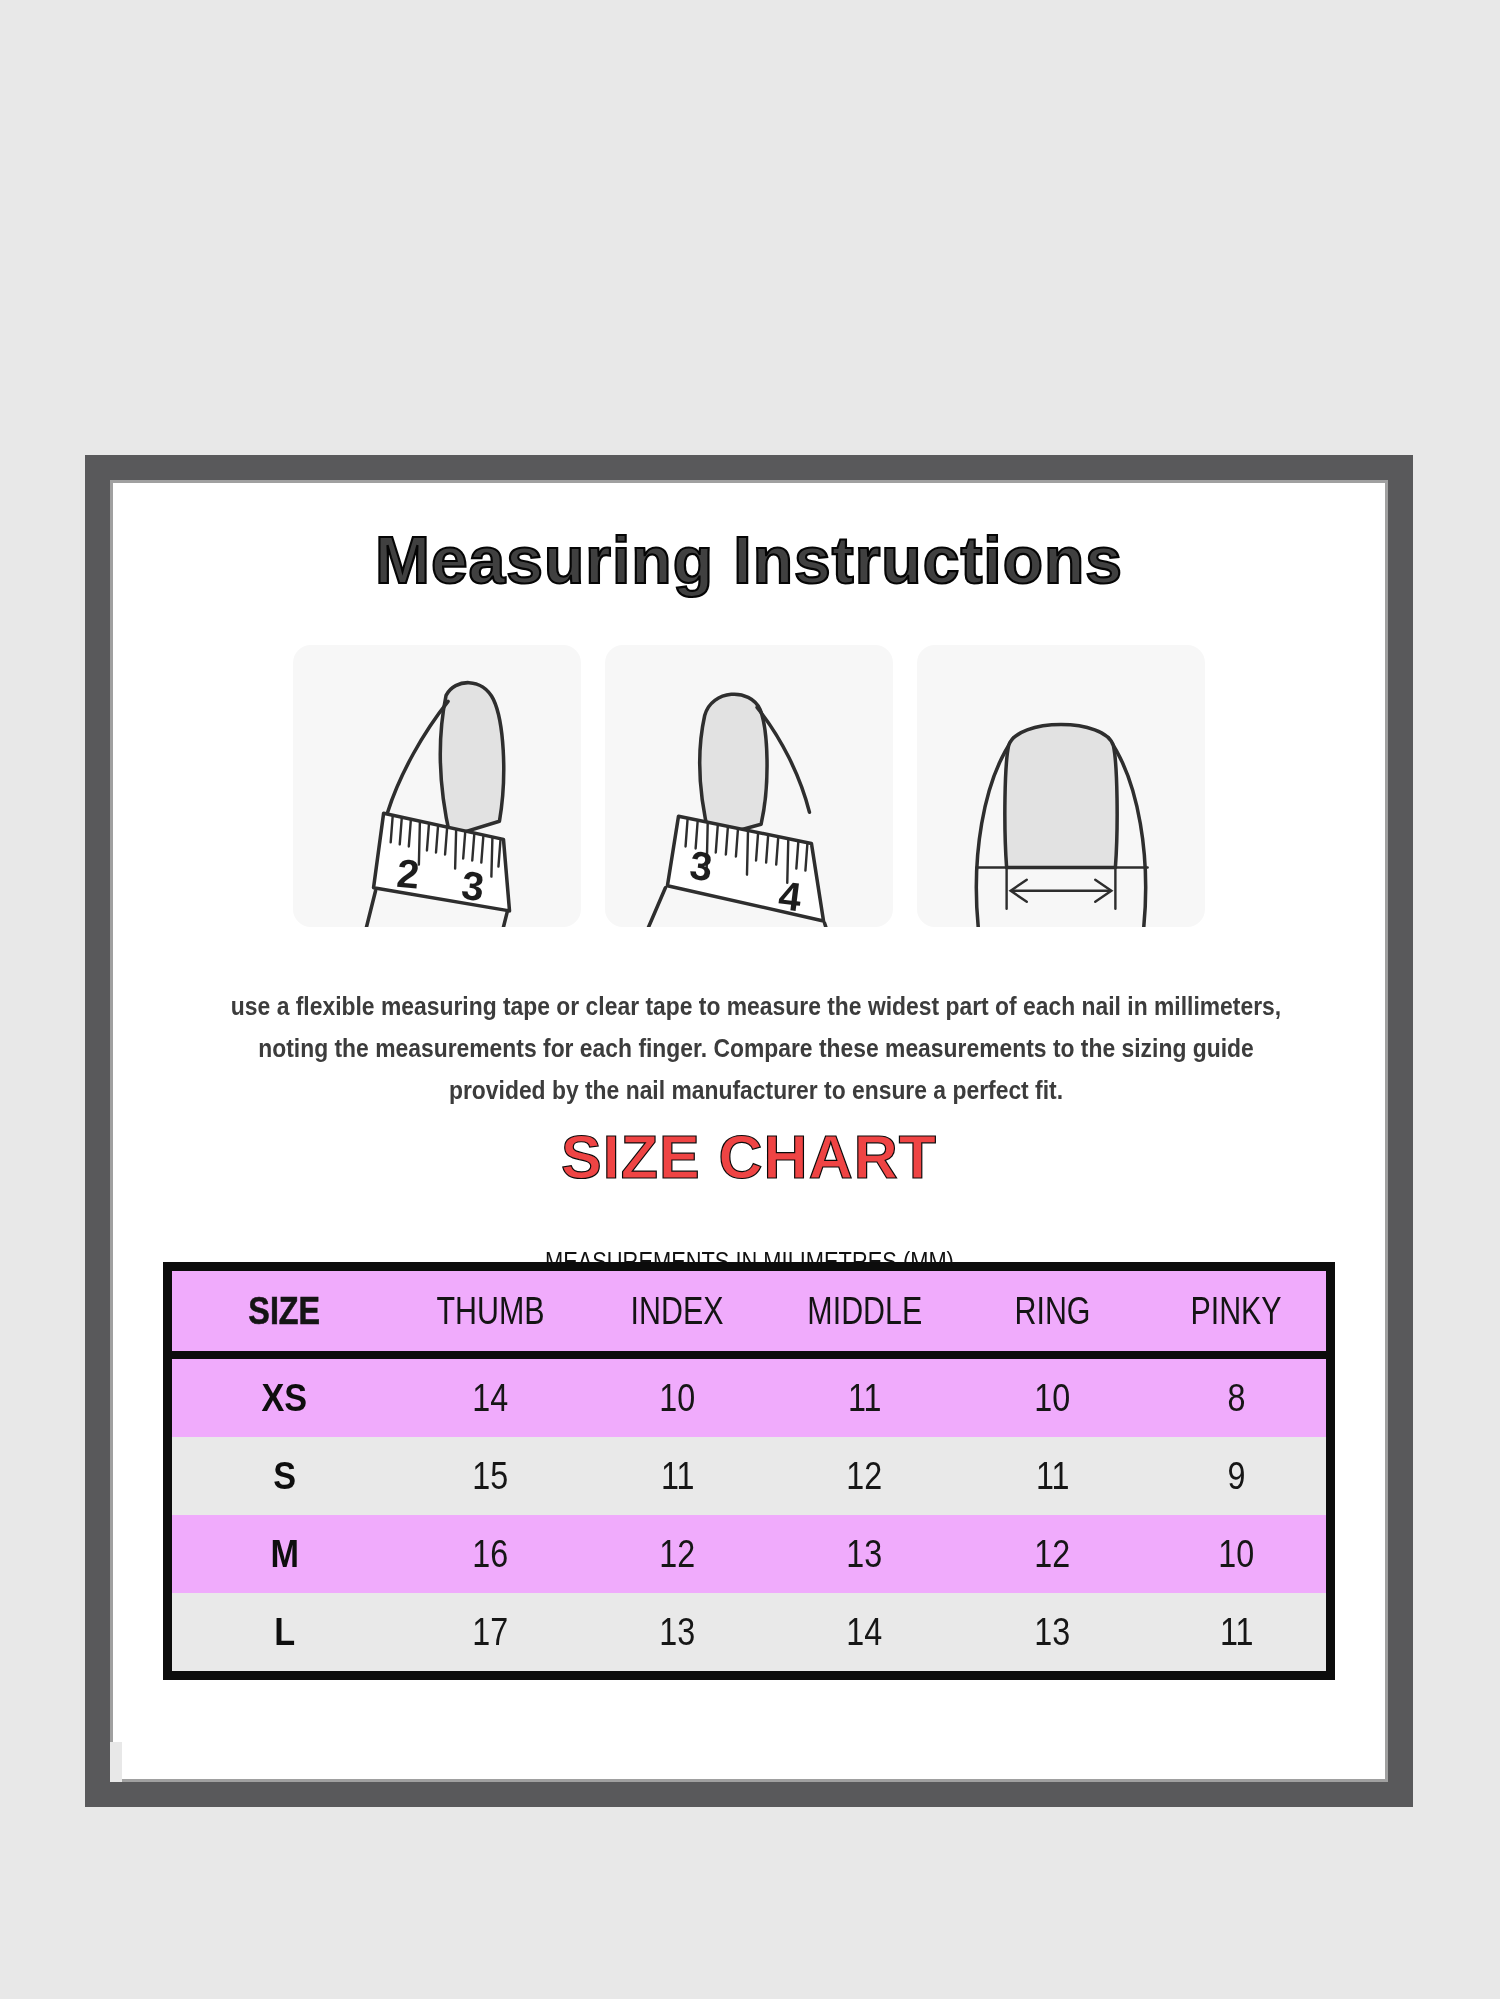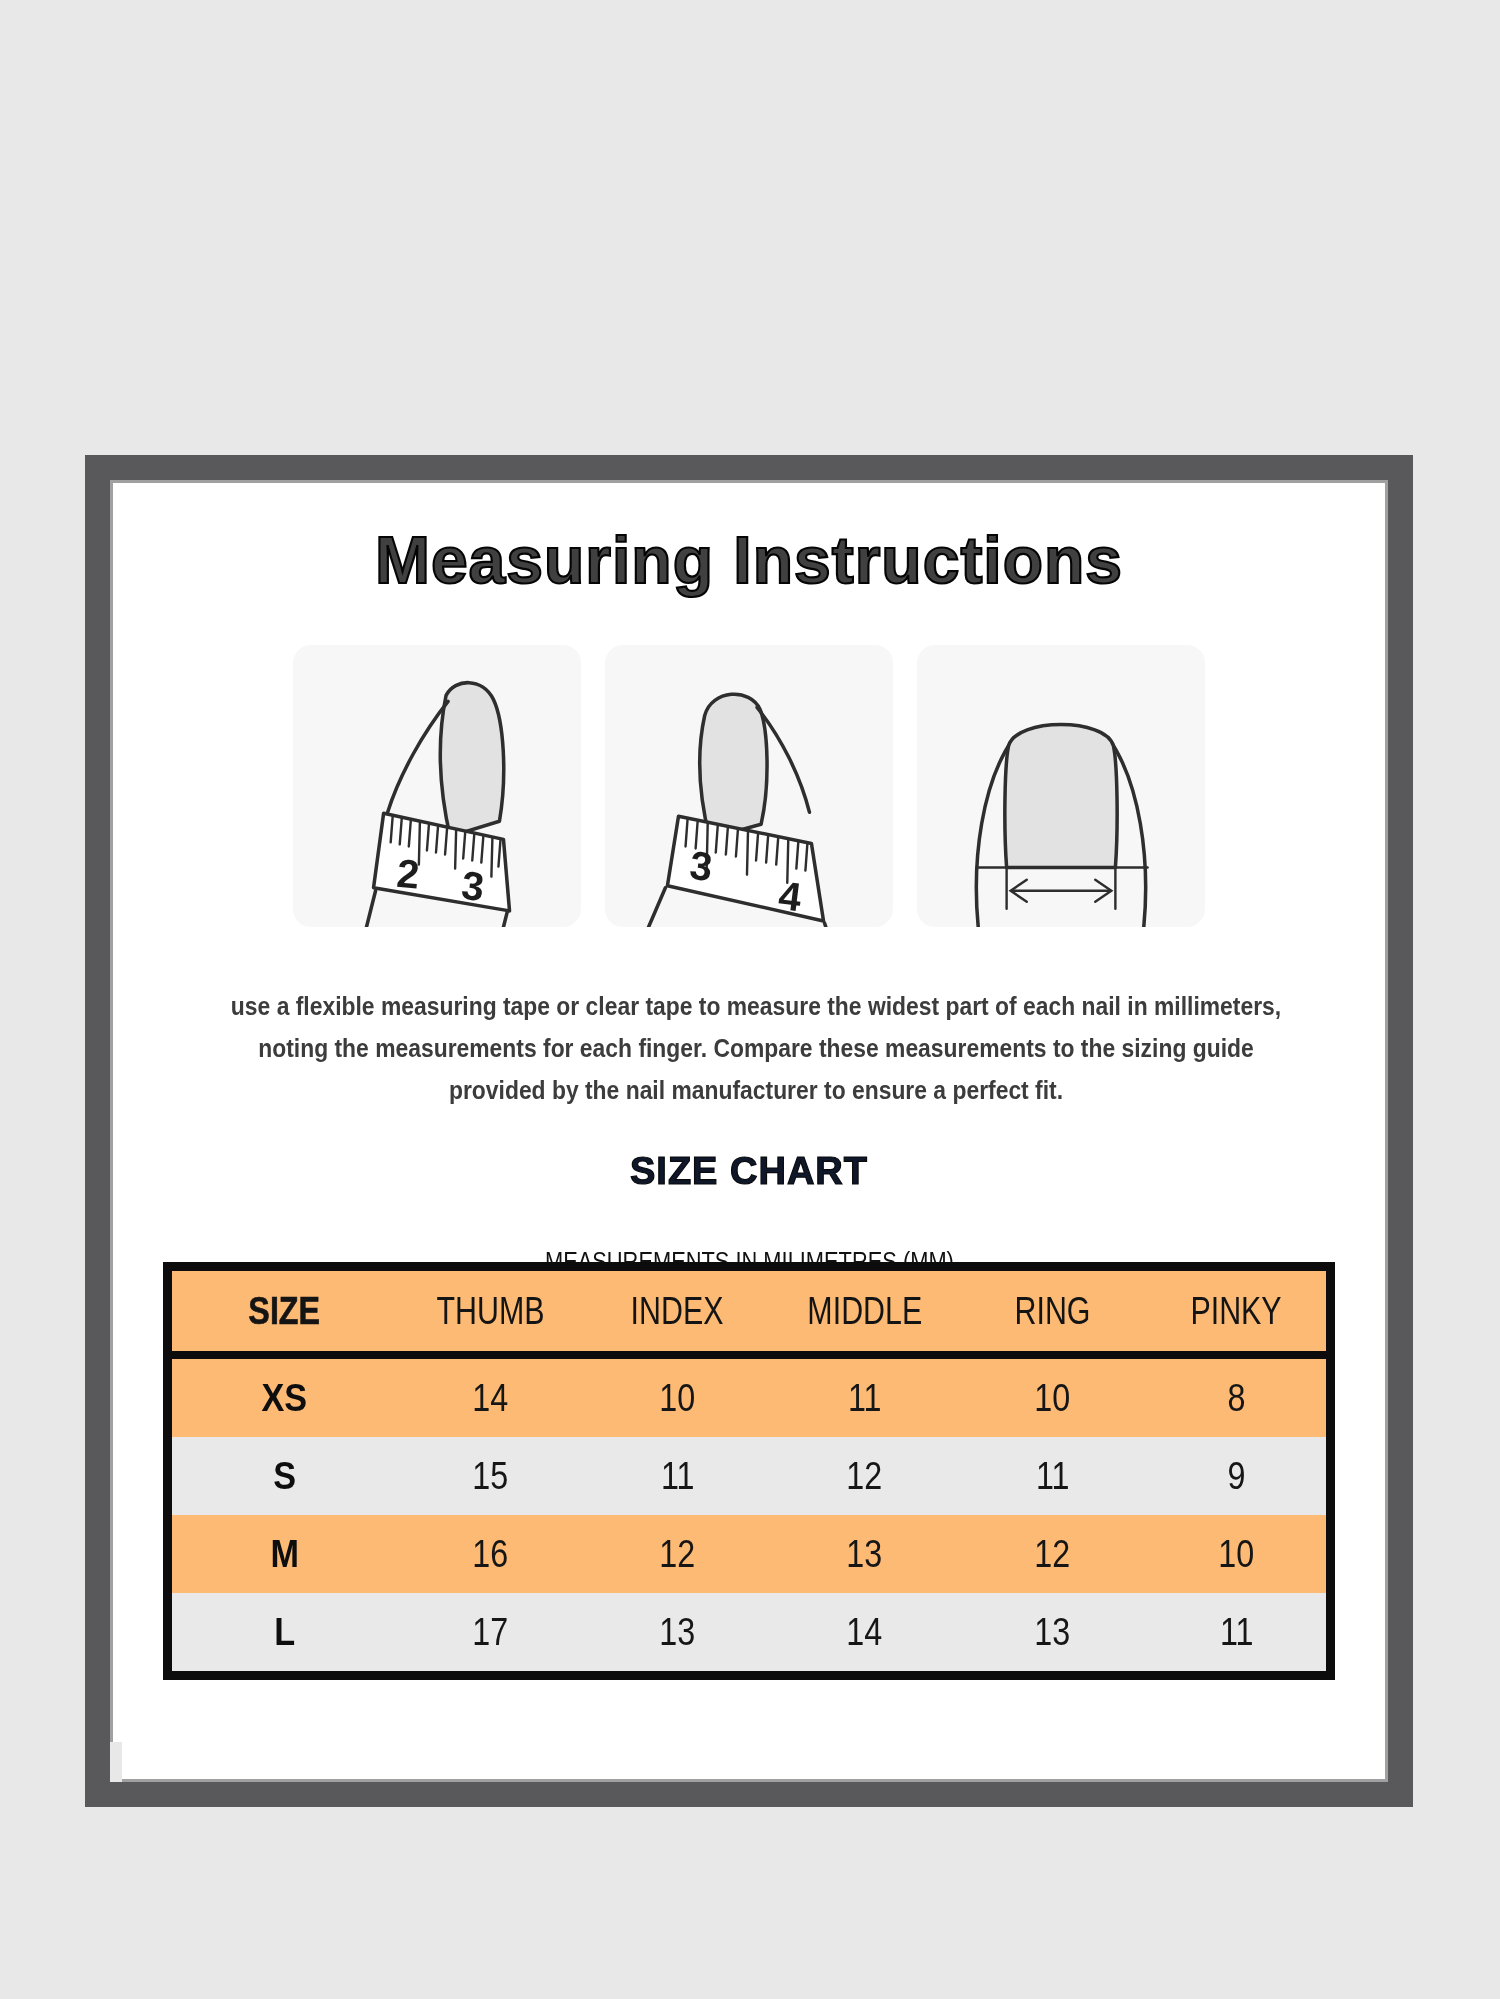--- a/index.html
+++ b/index.html
@@ -53,37 +53,36 @@
   }
   .instr-line {
     font-size:26px; font-weight:bold; color:#3c3c3c;
     line-height:42px; white-space:nowrap;
     transform:scaleX(0.88); transform-origin:50% 50%;
   }
 
   .chart-heading {
     position:absolute; top:642px; left:0; width:100%;
     text-align:center;
-    font-size:38px; font-weight:bold; color:#0f172a;
+    font-size:61px; font-weight:bold; color:#ef4444;
     -webkit-text-stroke:1.2px #0a0a0a;
     letter-spacing:1px;
-    margin-top:28px;
   }
   .chart-sub {
     position:absolute; top:722px; left:0; width:100%;
     text-align:center; font-size:26px; color:#111;margin-top:44px;
   }
   .chart-sub .cond { display:inline-block; transform:scaleX(0.84); transform-origin:50% 50%; white-space:nowrap; }
 
   .size-table {
     position:absolute; left:53px; top:782px;
     width:1172px; height:418px;
     box-sizing:border-box;
     border:9px solid #0c0c0c;
-    background:#fdba74;
+    background:#f0abfc;
     display:flex; flex-direction:column;
   }
   .thead {
     height:80px; flex:0 0 80px;
     border-bottom:8px solid #0c0c0c;
     display:grid;
     grid-template-columns:19.5% 16.2% 16.2% 16.2% 16.4% 15.5%;
     align-items:center;
   }
   .trow {

